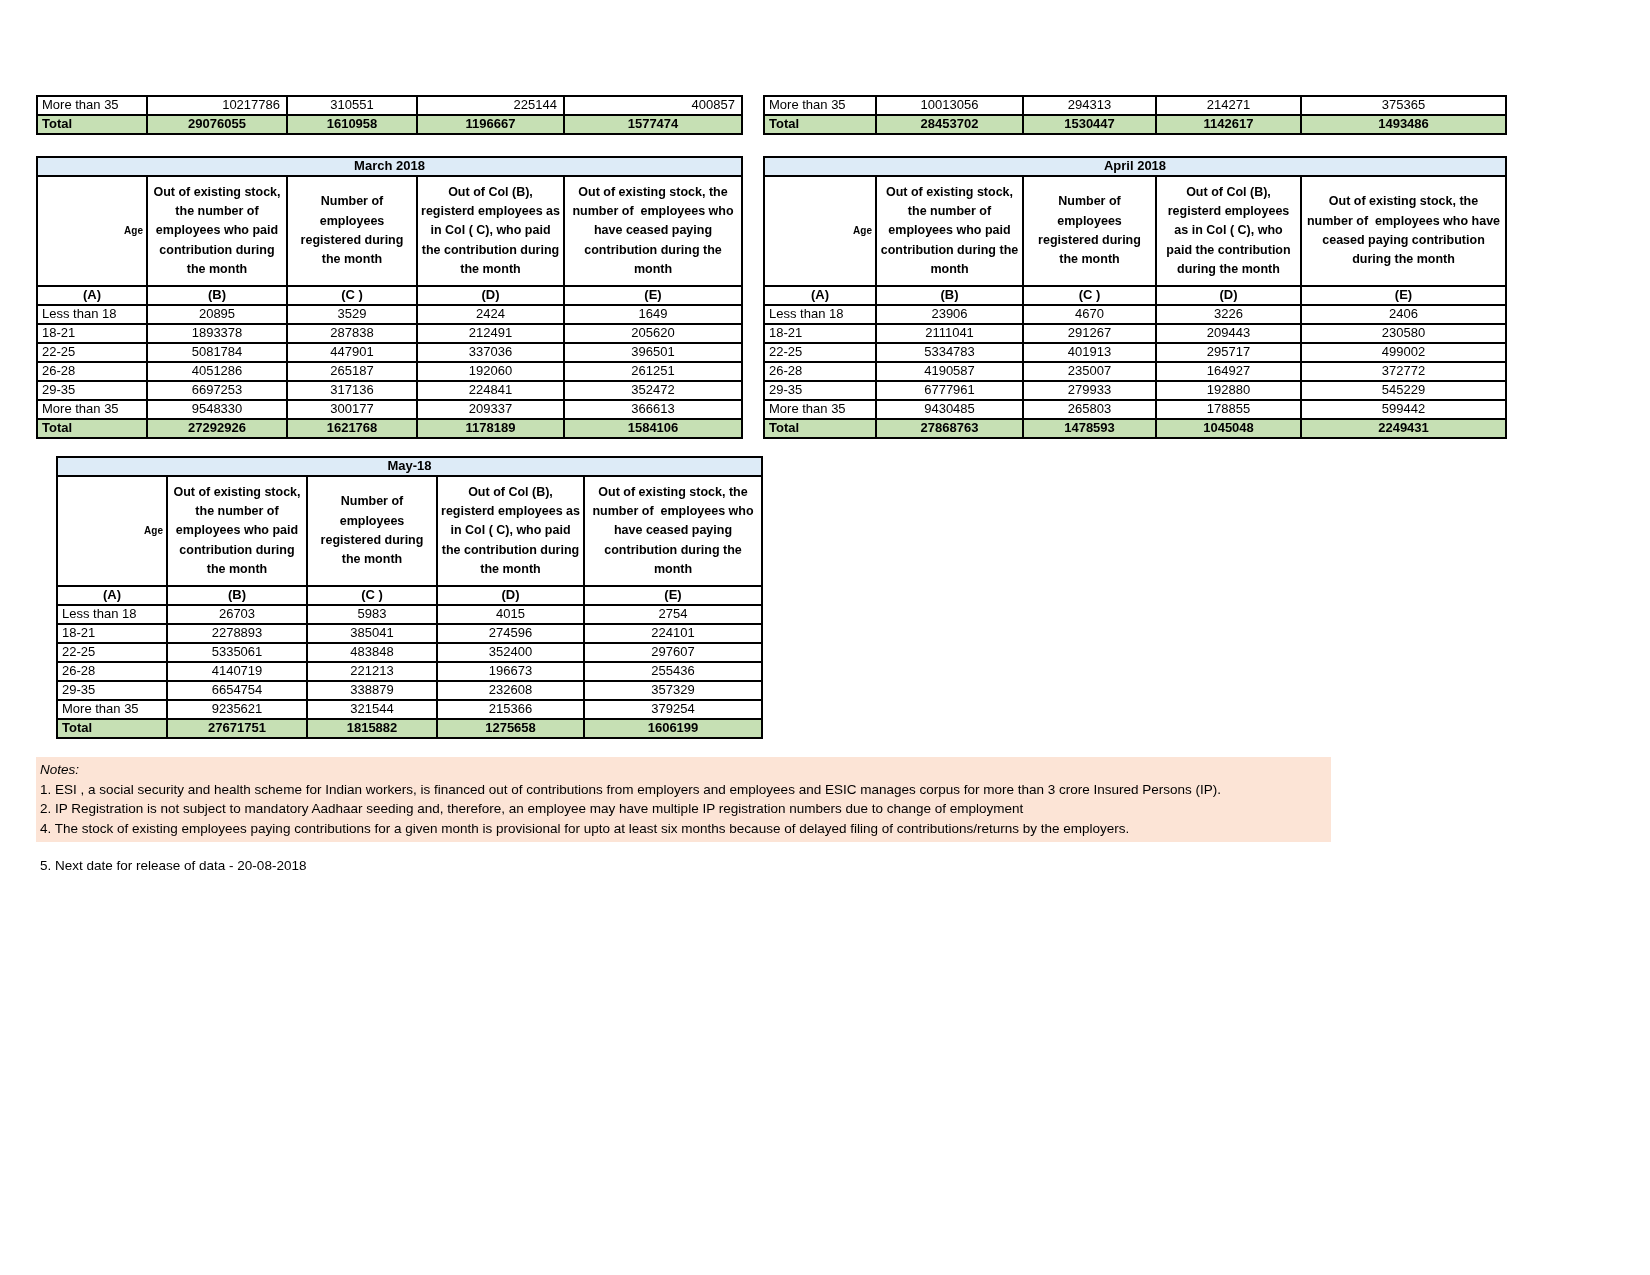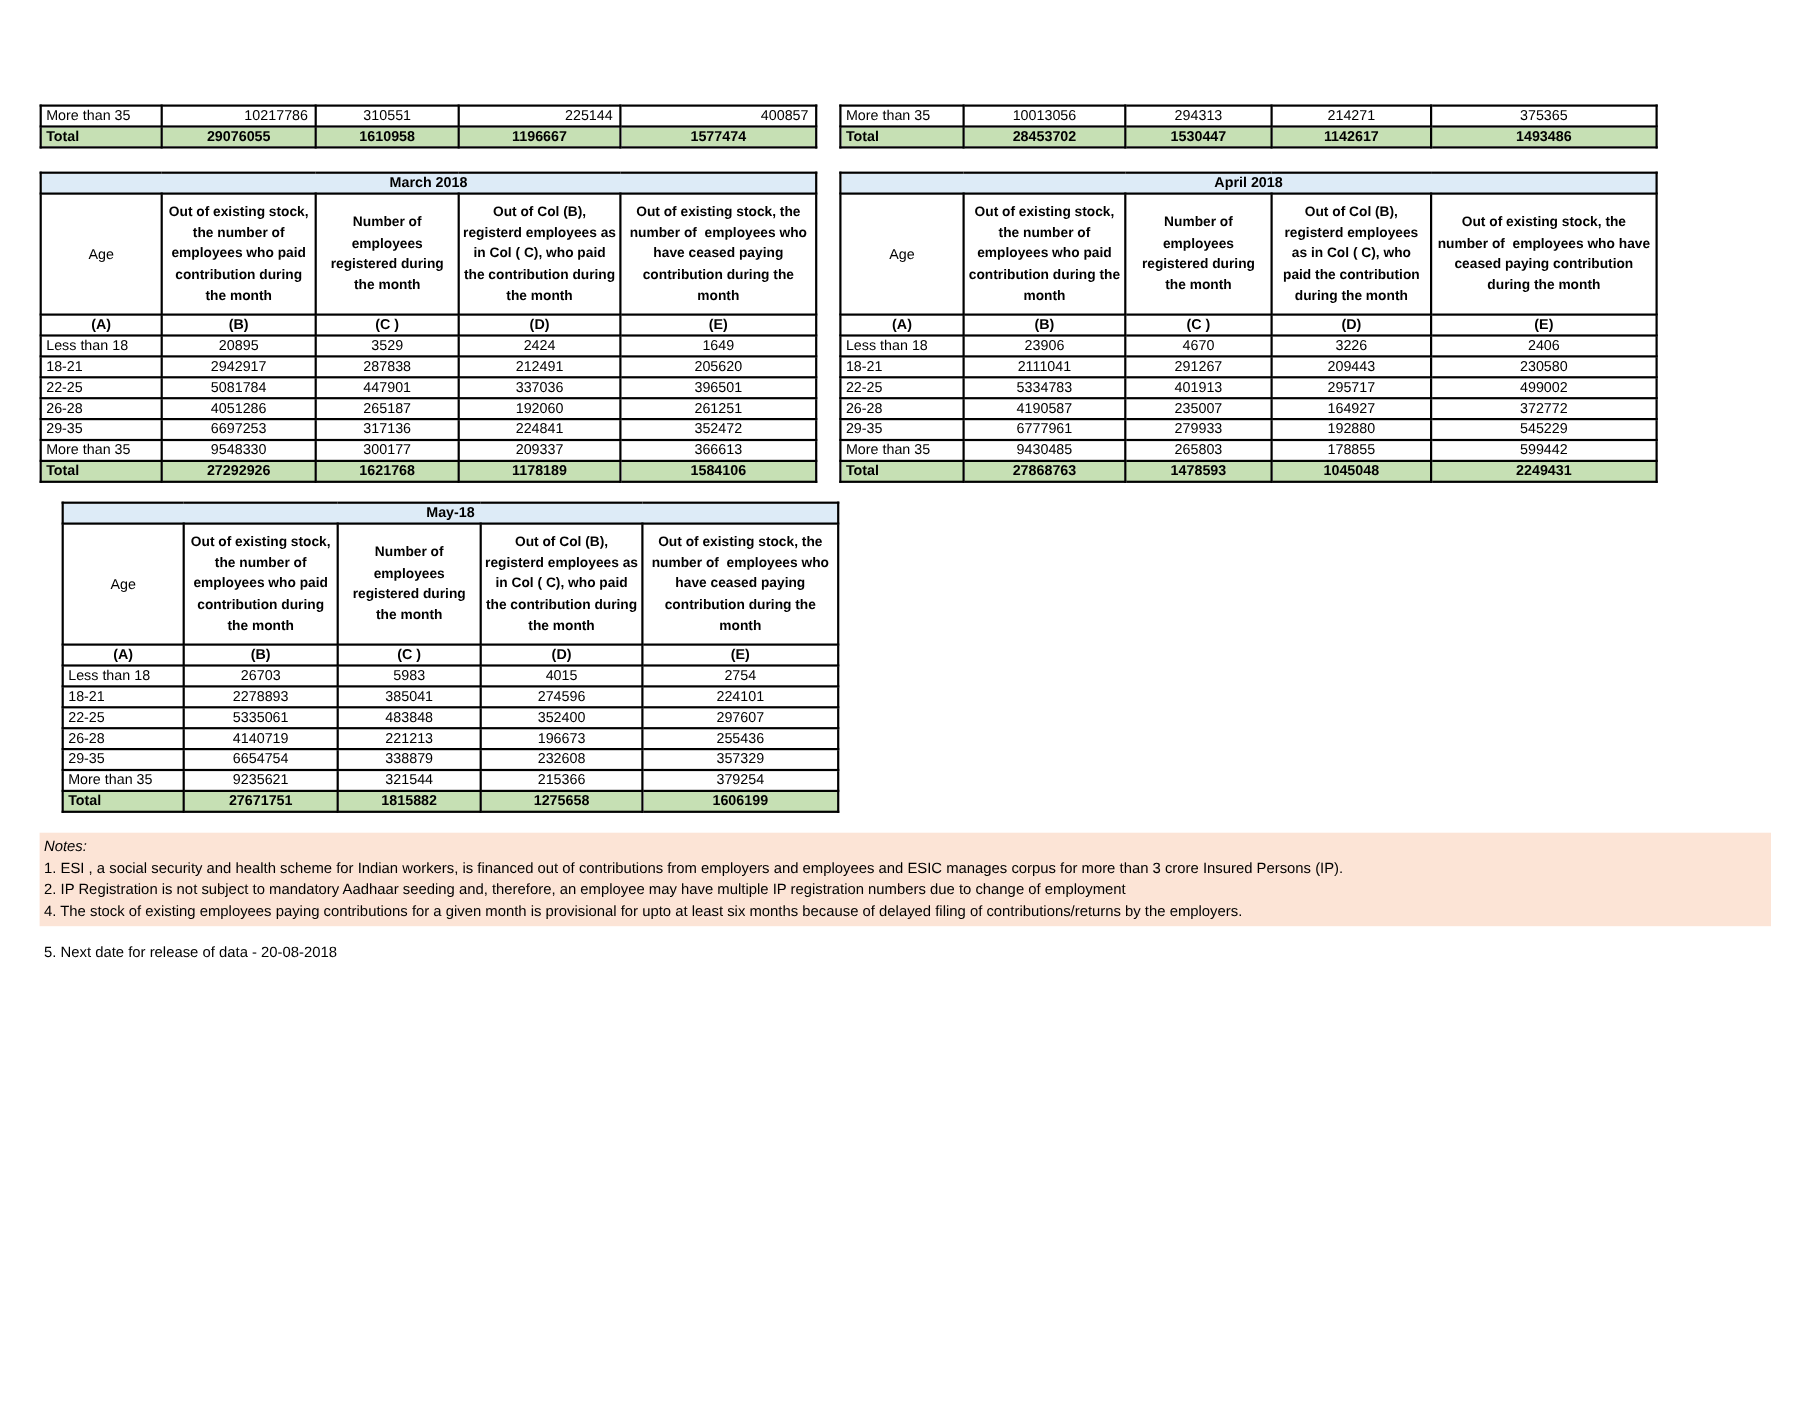--- a/index.html
+++ b/index.html
@@ -37,40 +37,40 @@
   .tbl tr.colhead td {
     font-weight: bold;
     text-align: center;
     height: 110px;
     font-size: 12.5px;
     line-height: 1.55;
     vertical-align: middle;
     padding: 2px 3px;
   }
   .tbl tr.colhead td.agecell {
-    font-weight: normal;
-    text-align: center;
-    font-size: 13px;
+    font-weight: bold;
+    text-align: right;
+    font-size: 10px;
   }
   .tbl tr.letters td {
     font-weight: bold;
     text-align: center;
     height: 19px;
   }
   .tbl tr.total td {
     background: #C6E0B4;
     font-weight: bold;
   }
   .tbl td.al { text-align: left; }
   .tbl td.ar { text-align: right; padding-right: 6px; }
   .tbl td.ac { text-align: center; }
   .notes {
     position: absolute;
     left: 36px; top: 757px;
-    width: 1574px;
+    width: 1295px;
     background: #FCE4D6;
     padding: 3px 8px 4px 4px;
     font-size: 13.5px;
     line-height: 19.5px;
   }
   .notes-label { font-style: italic; }
   .note-line { white-space: pre-wrap; }
   .note-final {
     position: absolute;
     left: 40px; top: 858px;
@@ -161,21 +161,21 @@
       </tr>
       <tr>
         <td class="al">Less than 18</td>
         <td class="ac">20895</td>
         <td class="ac">3529</td>
         <td class="ac">2424</td>
         <td class="ac">1649</td>
       </tr>
       <tr>
         <td class="al">18-21</td>
-        <td class="ac">2942917</td>
+        <td class="ac">1893378</td>
         <td class="ac">287838</td>
         <td class="ac">212491</td>
         <td class="ac">205620</td>
       </tr>
       <tr>
         <td class="al">22-25</td>
         <td class="ac">5081784</td>
         <td class="ac">447901</td>
         <td class="ac">337036</td>
         <td class="ac">396501</td>

